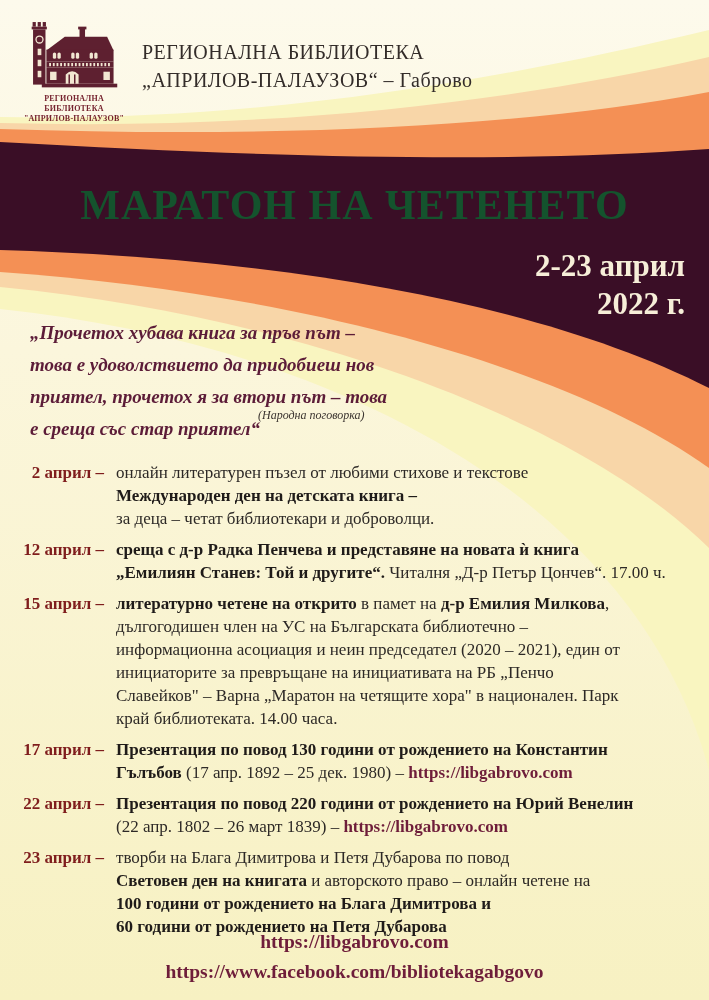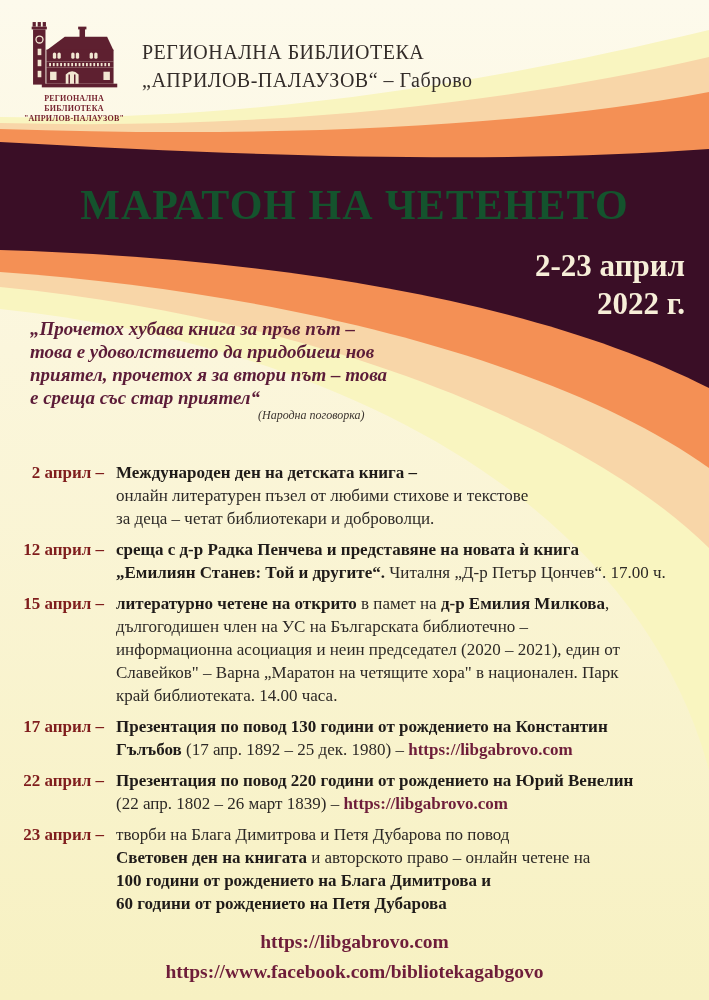--- a/index.html
+++ b/index.html
@@ -27,21 +27,21 @@
     color:#14532d;
   }
   .banner-dates {
     position:absolute; right:24px; top:247px; text-align:right;
     font-size:31px; line-height:38px; font-weight:bold; color:#f6eed8; white-space:pre-line;
   }
 
   
   .quote {
     position:absolute; left:30px; top:317px;
-    font-size:19px; line-height:23px; font-weight:bold; font-style:italic;
+    font-size:19px; line-height:32px; font-weight:bold; font-style:italic;
     color:#5c1c38; white-space:pre-line;
   }
   .attribution {
     position:absolute; left:258px; top:408px;
     font-size:12px; font-style:italic; color:#3b3430;
   }
 
   
   .events { position:absolute; top:461px; left:0; right:6px; font-size:17px; line-height:23px; color:#2d2926; }
   .event { position:relative; margin-bottom:8px; }
@@ -158,38 +158,39 @@
   <div class="quote">„Прочетох хубава книга за пръв път –
 това е удоволствието да придобиеш нов
 приятел, прочетох я за втори път – това
 е среща със стар приятел“</div>
   <div class="attribution">(Народна поговорка)</div>
 
   <div class="events" id="events">
       <div class="event">
         <span class="ev-date">2 април –</span>
         <div class="ev-body">
+          <div class="ev-line"><span class="reg">онлайн литературен пъзел от любими стихове и текстове</span></div>
           <div class="ev-line"><span class="bold">Международен ден на детската книга –</span></div>
-          <div class="ev-line"><span class="reg">онлайн литературен пъзел от любими стихове и текстове</span></div>
           <div class="ev-line"><span class="reg">за деца – четат библиотекари и доброволци.</span></div>
         </div>
       </div>
       <div class="event">
         <span class="ev-date">12 април –</span>
         <div class="ev-body">
           <div class="ev-line"><span class="bold">среща с д-р Радка Пенчева и представяне на новата ѝ книга</span></div>
           <div class="ev-line"><span class="bold">„Емилиян Станев: Той и другите“.</span><span class="reg"> Читалня „Д-р Петър Цончев“. 17.00 ч.</span></div>
         </div>
       </div>
       <div class="event">
         <span class="ev-date">15 април –</span>
         <div class="ev-body">
           <div class="ev-line"><span class="bold">литературно четене на открито</span><span class="reg"> в памет на </span><span class="bold">д-р Емилия Милкова</span><span class="reg">,</span></div>
           <div class="ev-line"><span class="reg">дългогодишен член на УС на Българската библиотечно –</span></div>
           <div class="ev-line"><span class="reg">информационна асоциация и неин председател (2020 – 2021), един от</span></div>
+          <div class="ev-line"><span class="reg">инициаторите за превръщане на инициативата на РБ „Пенчо</span></div>
           <div class="ev-line"><span class="reg">Славейков" – Варна „Маратон на четящите хора" в национален. Парк</span></div>
           <div class="ev-line"><span class="reg">край библиотеката. 14.00 часа.</span></div>
         </div>
       </div>
       <div class="event">
         <span class="ev-date">17 април –</span>
         <div class="ev-body">
           <div class="ev-line"><span class="bold">Презентация по повод 130 години от рождението на Константин</span></div>
           <div class="ev-line"><span class="bold">Гълъбов</span><span class="reg"> (17 апр. 1892 – 25 дек. 1980) – </span><a class="lnk" href="#">https://libgabrovo.com</a></div>
         </div>

